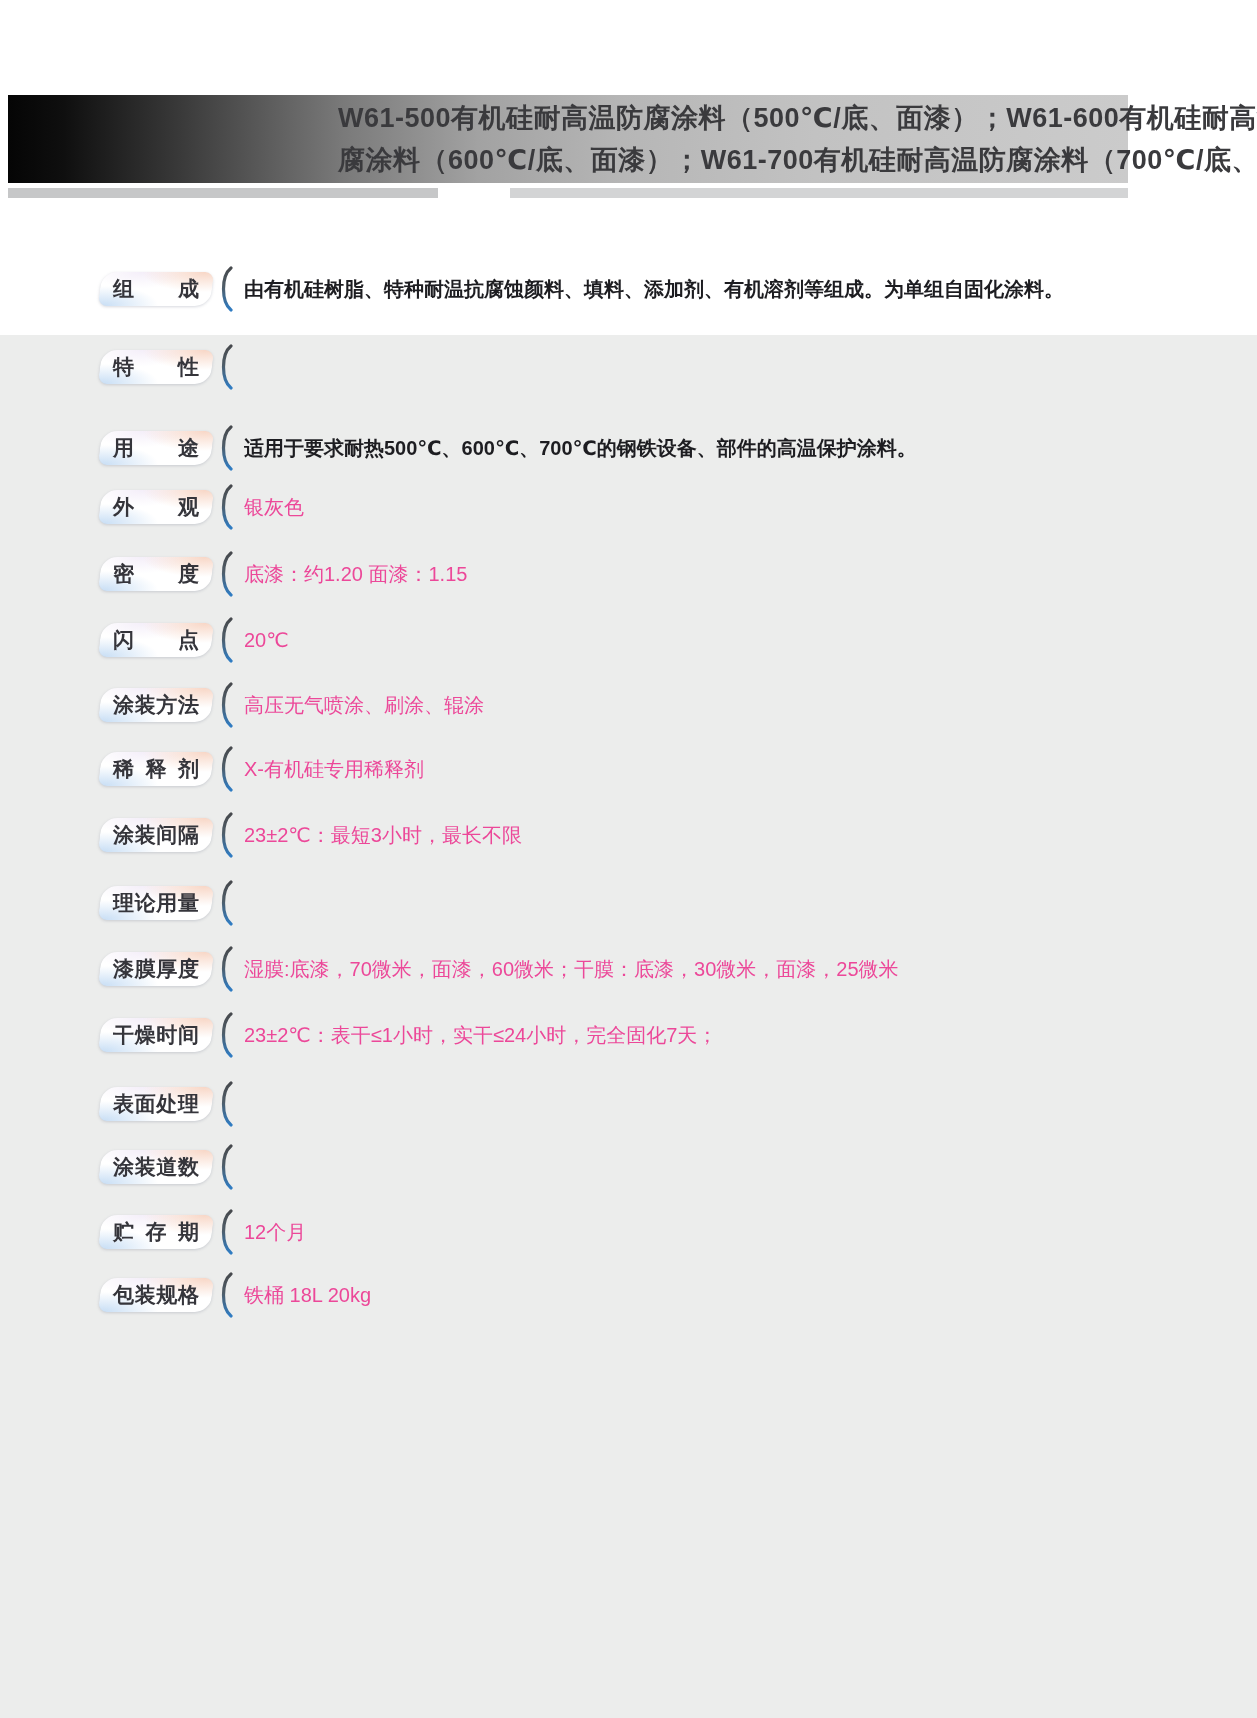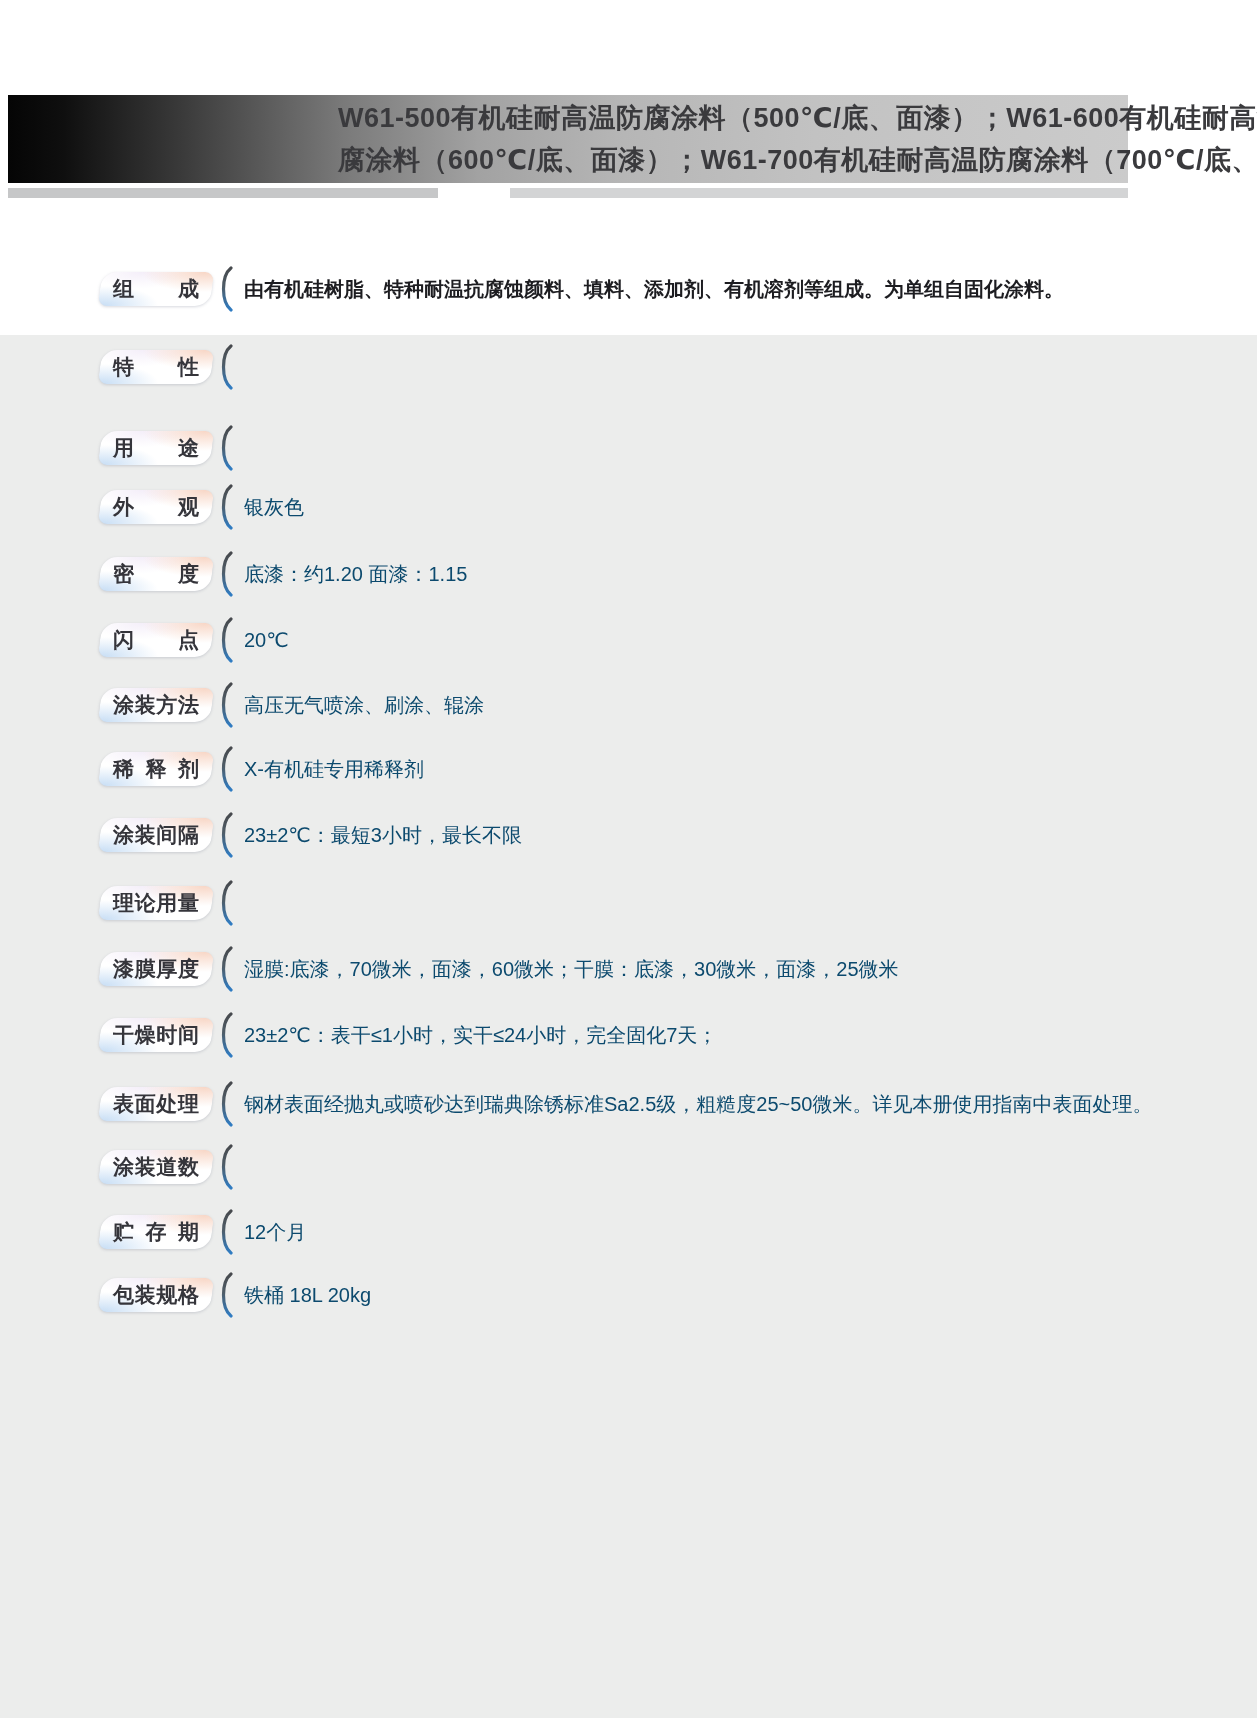--- a/index.html
+++ b/index.html
@@ -42,21 +42,21 @@
   }
   .pill-text{
     display:block;width:100%;padding:0 13px;
     transform:skewX(7deg);
     font-size:21px;font-weight:bold;color:#35353b;line-height:34px;
     text-align:justify;text-align-last:justify;text-justify:inter-character;
   }
   .bracket{flex:0 0 16px;width:16px;height:46px;margin:-6px 4px 0 6px;}
   .value{
     margin-left:6px;max-width:940px;
-    font-size:20px;line-height:34px;color:#0c4a6e;
+    font-size:20px;line-height:34px;color:#ec4899;
   }
   .row.em .value{font-weight:bold;color:#1d1d21;}
 </style>
 </head>
 <body>
 
 <svg width="0" height="0" style="position:absolute" aria-hidden="true">
   <defs>
     <linearGradient id="bracketGrad" x1="0" y1="0" x2="0" y2="1">
       <stop offset="0" stop-color="#46494d"></stop>
@@ -96,20 +96,21 @@
       </svg>
   </div>
 
   <div class="row em" style="top:431px">
     <div class="pill">
         <span class="pill-text">用途</span>
       </div>
     <svg class="bracket" viewBox="0 0 16 46">
         <path d="M13 2 C3 10 3 36 13 44" stroke="url(#bracketGrad)" stroke-width="3.2" fill="none" stroke-linecap="round"></path>
       </svg>
+    <div class="value">适用于要求耐热500℃、600℃、700℃的钢铁设备、部件的高温保护涂料。</div>
   </div>
 
   <div class="row" style="top:490px">
     <div class="pill">
         <span class="pill-text">外观</span>
       </div>
     <svg class="bracket" viewBox="0 0 16 46">
         <path d="M13 2 C3 10 3 36 13 44" stroke="url(#bracketGrad)" stroke-width="3.2" fill="none" stroke-linecap="round"></path>
       </svg>
     <div class="value">银灰色</div>
@@ -194,21 +195,20 @@
     <div class="value">23±2℃：表干≤1小时，实干≤24小时，完全固化7天；</div>
   </div>
 
   <div class="row" style="top:1087px">
     <div class="pill">
         <span class="pill-text">表面处理</span>
       </div>
     <svg class="bracket" viewBox="0 0 16 46">
         <path d="M13 2 C3 10 3 36 13 44" stroke="url(#bracketGrad)" stroke-width="3.2" fill="none" stroke-linecap="round"></path>
       </svg>
-    <div class="value">钢材表面经抛丸或喷砂达到瑞典除锈标准Sa2.5级，粗糙度25~50微米。详见本册使用指南中表面处理。</div>
   </div>
 
   <div class="row" style="top:1150px">
     <div class="pill">
         <span class="pill-text">涂装道数</span>
       </div>
     <svg class="bracket" viewBox="0 0 16 46">
         <path d="M13 2 C3 10 3 36 13 44" stroke="url(#bracketGrad)" stroke-width="3.2" fill="none" stroke-linecap="round"></path>
       </svg>
   </div>

